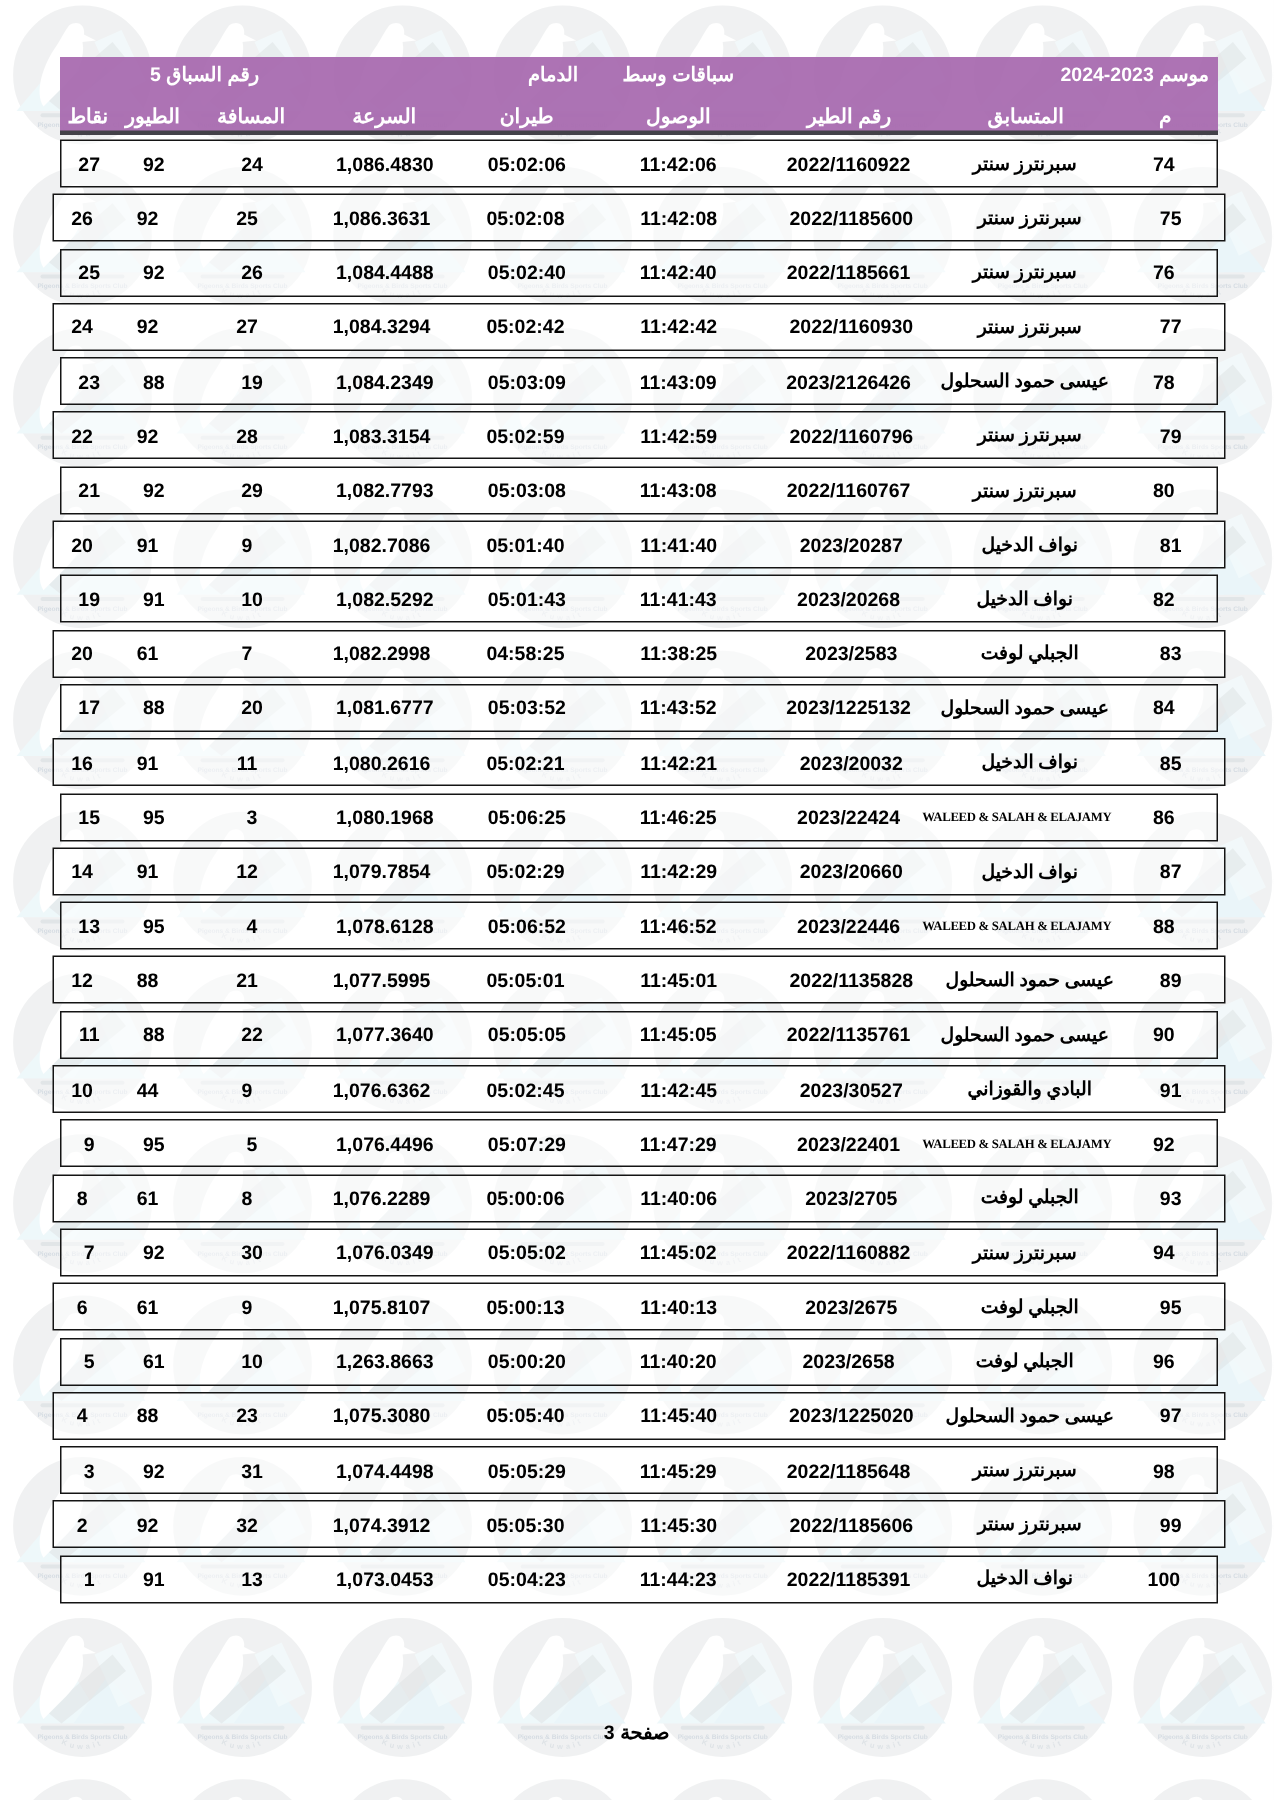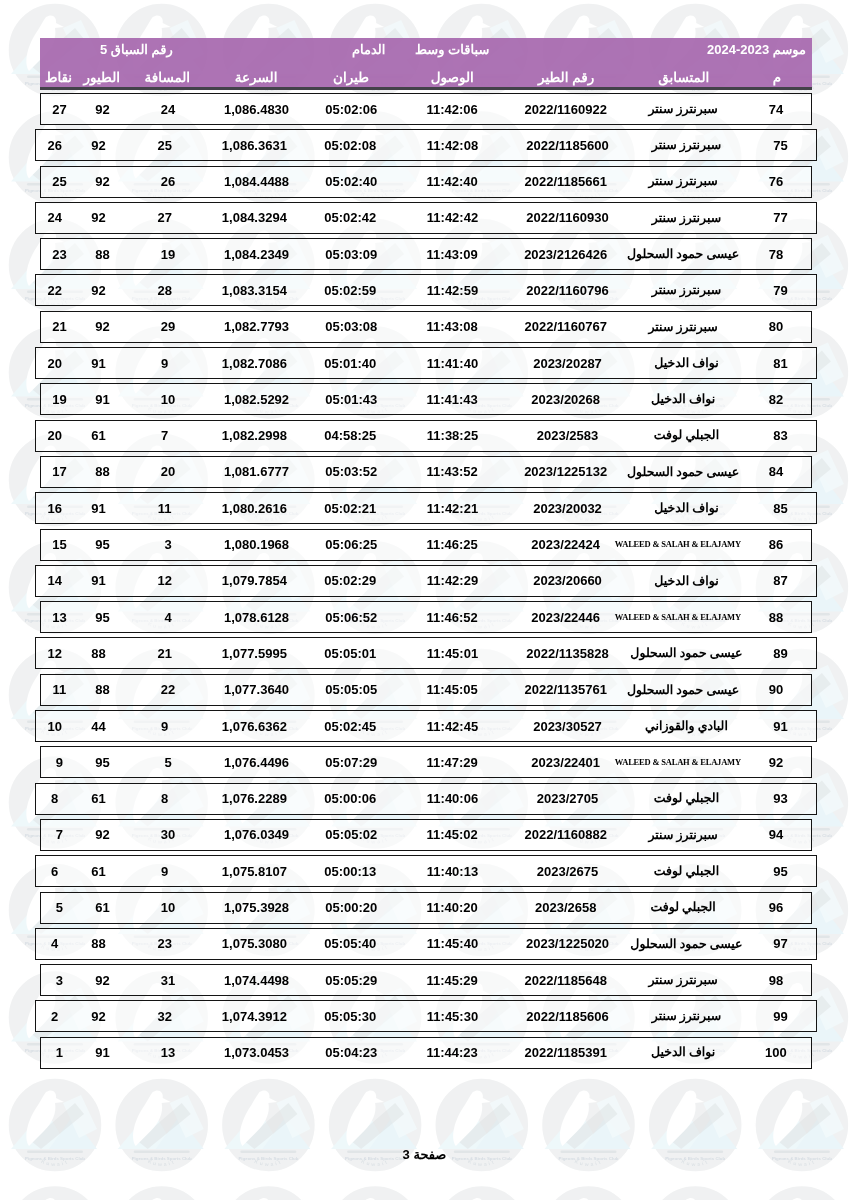--- a/index.html
+++ b/index.html
@@ -447,21 +447,21 @@
       <span class="c-flight">05:00:13</span>
       <span class="c-arrival">11:40:13</span>
       <span class="c-ring">2023/2675</span>
       <span class="c-name">الجبلي لوفت</span>
       <span class="c-rank">95</span>
     </div>
       <div class="row">
       <span class="c-points">5</span>
       <span class="c-birds">61</span>
       <span class="c-distance">10</span>
-      <span class="c-speed">1,075.3928</span>
+      <span class="c-speed">1,263.8663</span>
       <span class="c-flight">05:00:20</span>
       <span class="c-arrival">11:40:20</span>
       <span class="c-ring">2023/2658</span>
       <span class="c-name">الجبلي لوفت</span>
       <span class="c-rank">96</span>
     </div>
       <div class="row wide">
       <span class="c-points">4</span>
       <span class="c-birds">88</span>
       <span class="c-distance">23</span>

